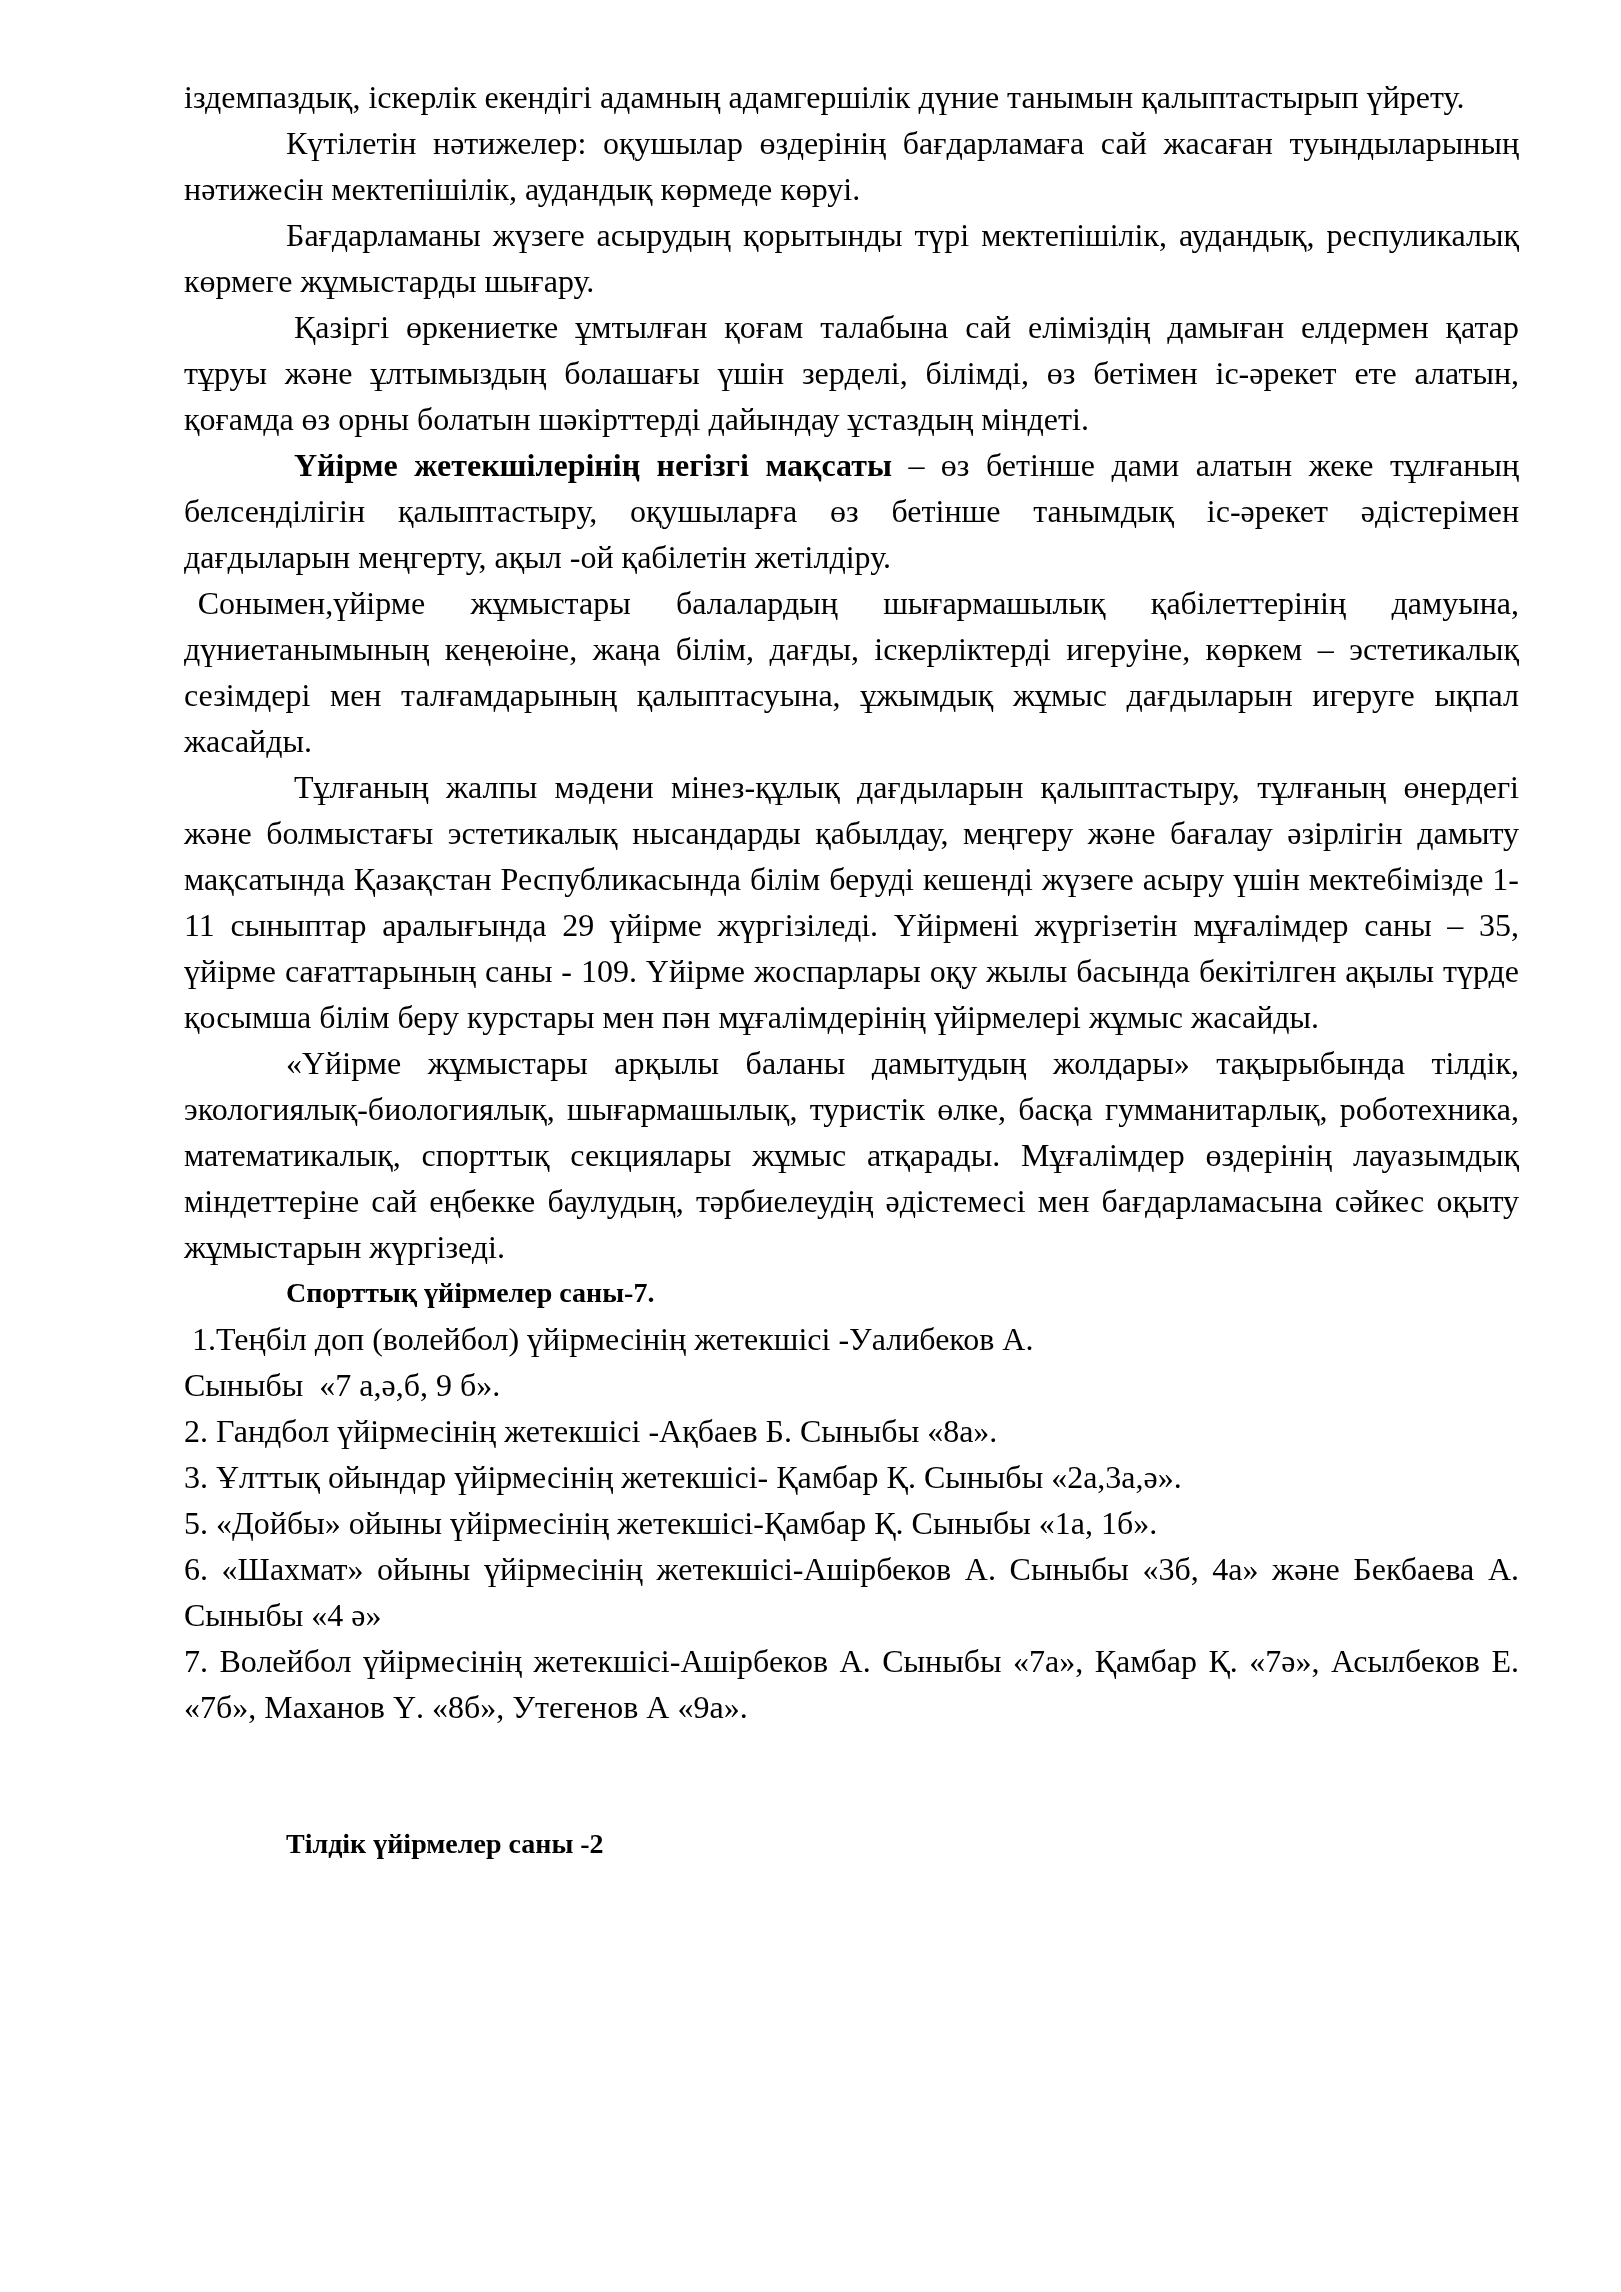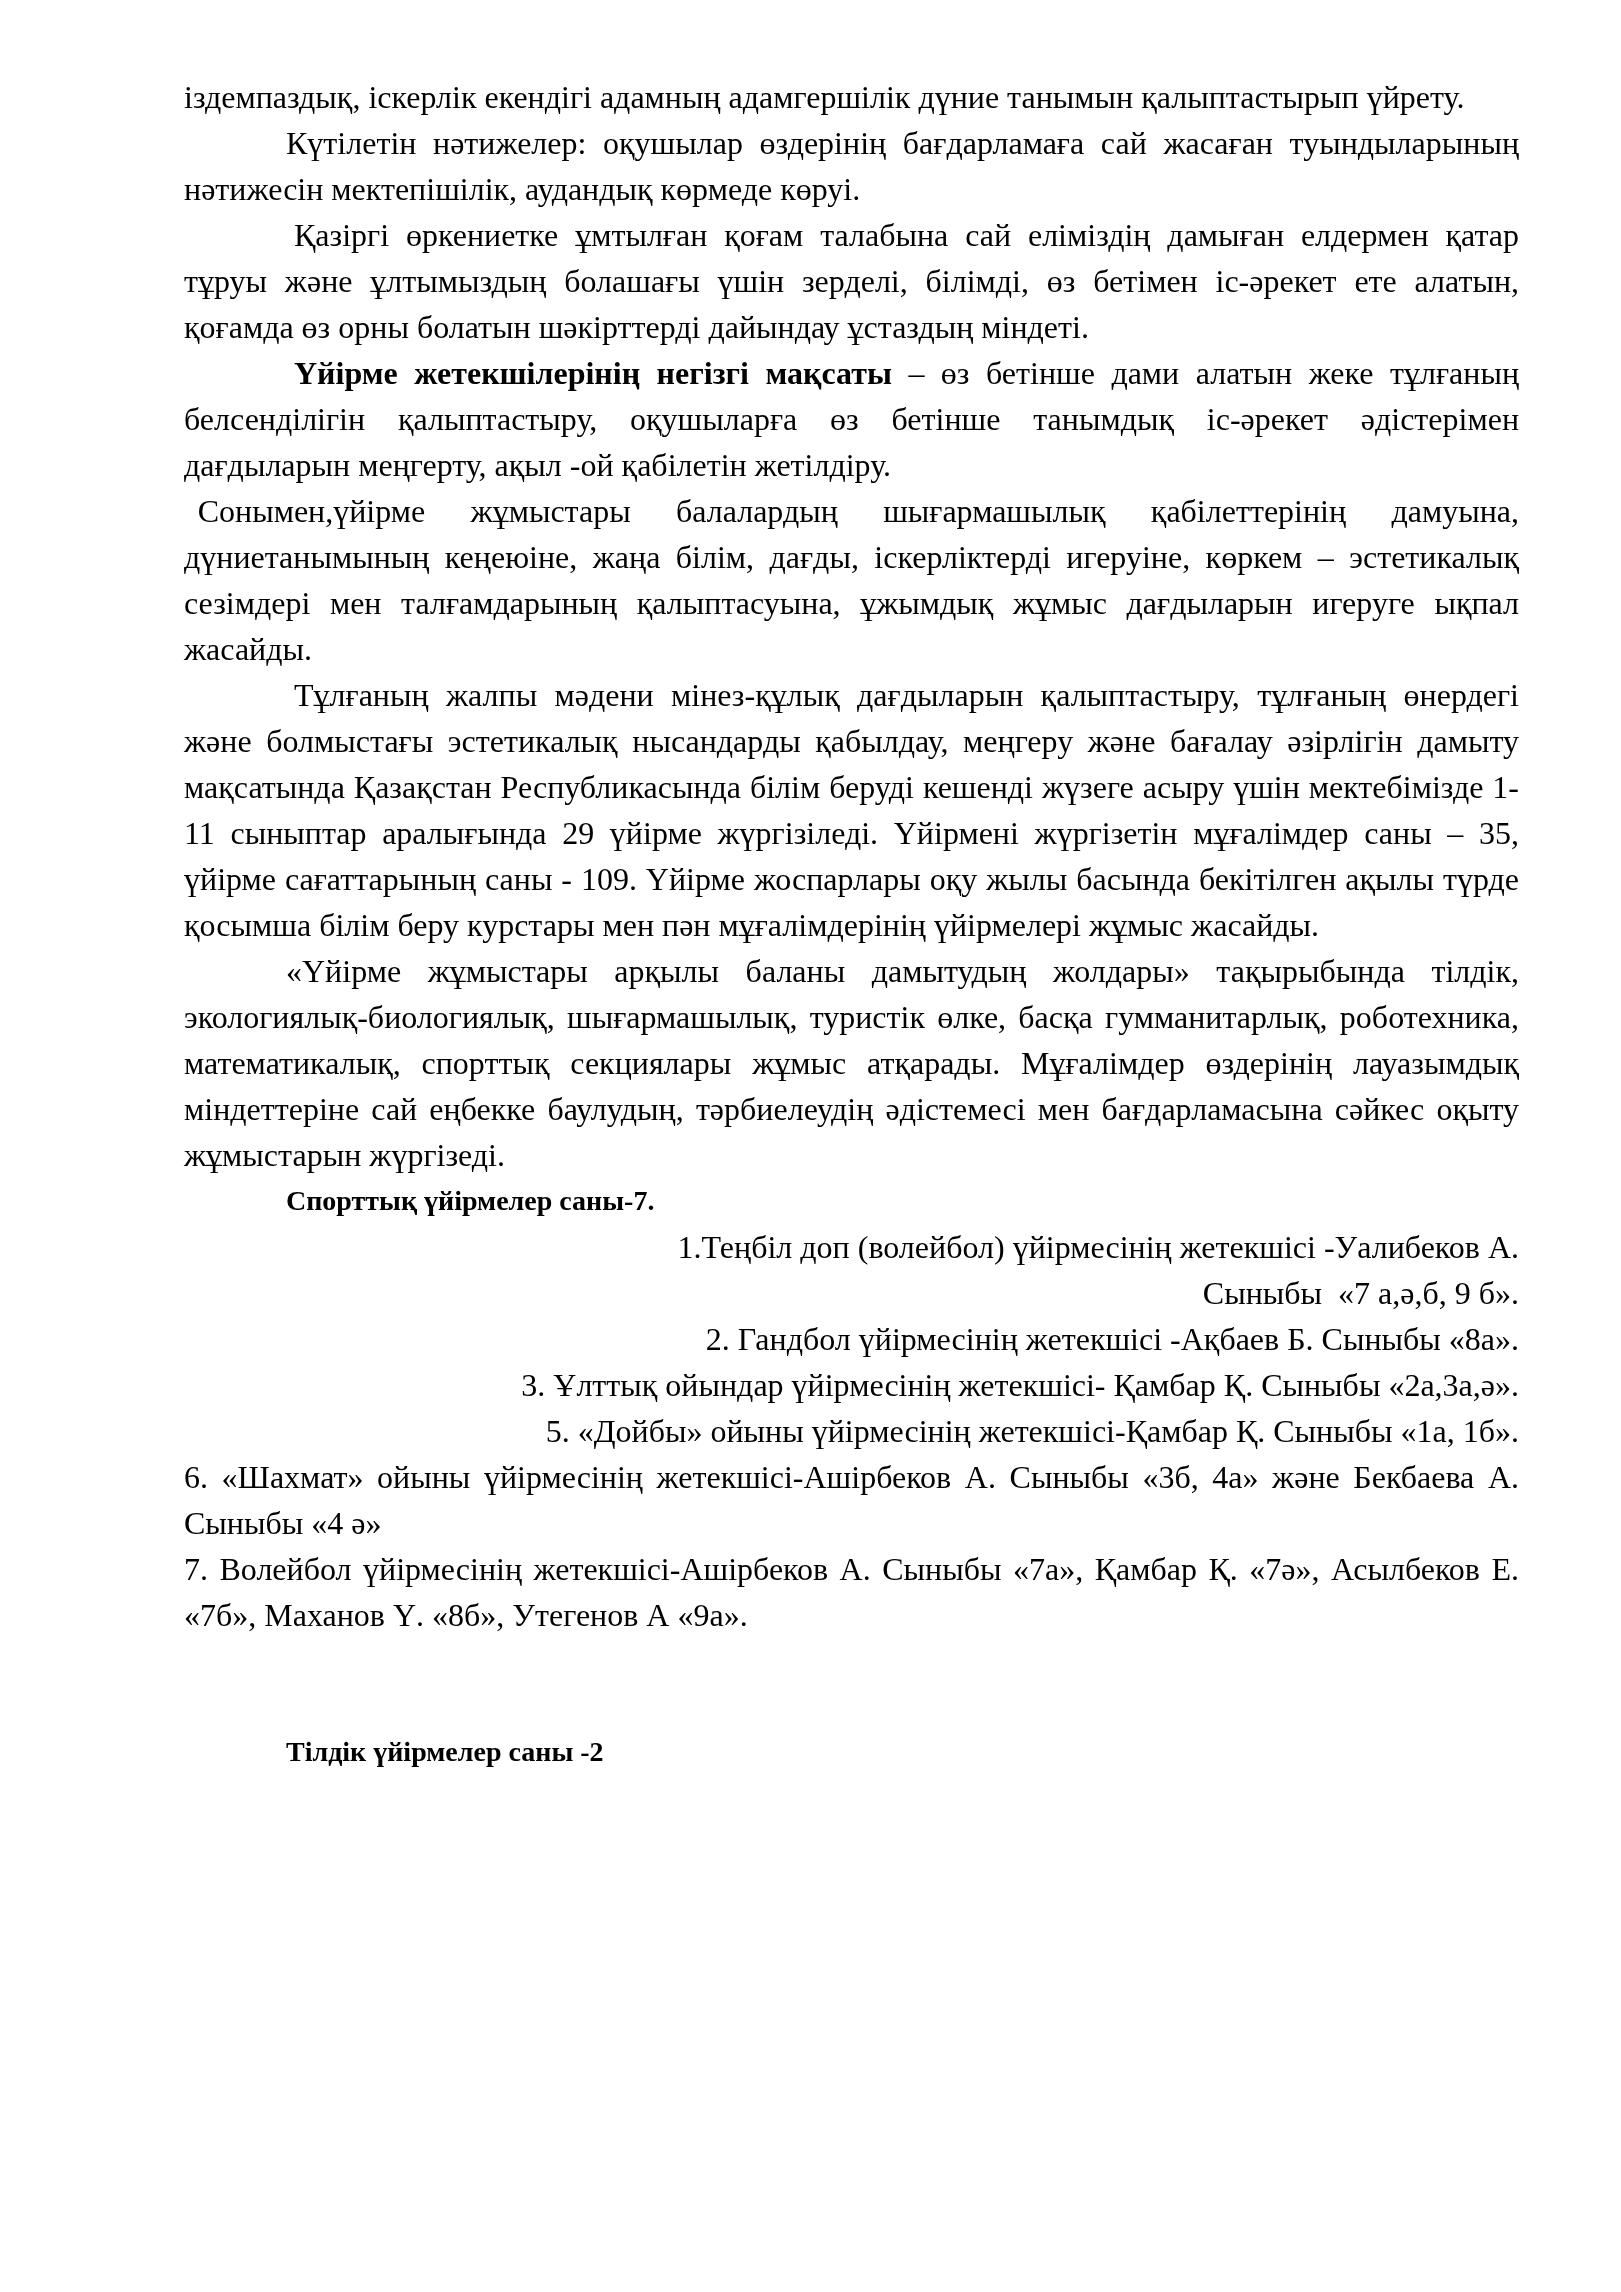--- a/index.html
+++ b/index.html
@@ -23,40 +23,41 @@
     }
     .p {
       font-size: 32px;
       line-height: 46px;
       margin: 0;
       text-align: justify;
     }
     .indent { text-indent: 102px; }
     .indent-sm { text-indent: 13.7px; }
     .indent-lg { text-indent: 110px; }
-    .left { text-align: right; }
+    .left { text-align: left; }
     .b { font-weight: bold; }
     .heading {
       font-size: 28px;
       line-height: 46px;
       margin: 0;
       font-weight: bold;
       text-indent: 102px;
     }
     .gap { height: 91px; }
   </style>
 </head>
 <body>
 
 <div class="page">
 
   <p class="p">іздемпаздық, іскерлік екендігі адамның адамгершілік дүние танымын қалыптастырып үйрету.</p>
 
   <p class="p indent">Күтілетін нәтижелер: оқушылар өздерінің бағдарламаға сай жасаған туындыларының нәтижесін мектепішілік, аудандық көрмеде көруі.</p>
 
+  <p class="p indent">Бағдарламаны жүзеге асырудың қорытынды түрі мектепішілік, аудандық, респуликалық көрмеге жұмыстарды шығару.</p>
 
 
   <p class="p indent-lg">Қазіргі өркениетке ұмтылған қоғам талабына сай еліміздің дамыған елдермен қатар тұруы және ұлтымыздың болашағы үшін зерделі, білімді, өз бетімен іс-әрекет ете алатын, қоғамда өз орны болатын шәкірттерді дайындау ұстаздың міндеті.</p>
 
   <p class="p indent-lg"><span class="b">Үйірме жетекшілерінің негізгі мақсаты</span><span> – өз бетінше дами алатын жеке тұлғаның белсенділігін қалыптастыру, оқушыларға өз бетінше танымдық іс-әрекет әдістерімен дағдыларын меңгерту, ақыл -ой қабілетін жетілдіру.</span></p>
 
   <p class="p indent-sm">Сонымен,үйірме жұмыстары балалардың шығармашылық қабілеттерінің дамуына, дүниетанымының кеңеюіне, жаңа білім, дағды, іскерліктерді игеруіне, көркем – эстетикалық сезімдері мен талғамдарының қалыптасуына, ұжымдық жұмыс дағдыларын игеруге ықпал жасайды.</p>
 
   <p class="p indent-lg">Тұлғаның жалпы мәдени мінез-құлық дағдыларын қалыптастыру, тұлғаның өнердегі және болмыстағы эстетикалық нысандарды қабылдау, меңгеру және бағалау әзірлігін  дамыту мақсатында Қазақстан Республикасында білім беруді кешенді жүзеге асыру үшін мектебімізде 1-11 сыныптар аралығында 29 үйірме жүргізіледі. Үйірмені жүргізетін мұғалімдер саны – 35, үйірме сағаттарының саны - 109. Үйірме жоспарлары оқу жылы басында бекітілген ақылы түрде қосымша білім беру курстары мен пән мұғалімдерінің үйірмелері жұмыс жасайды.</p>
 

